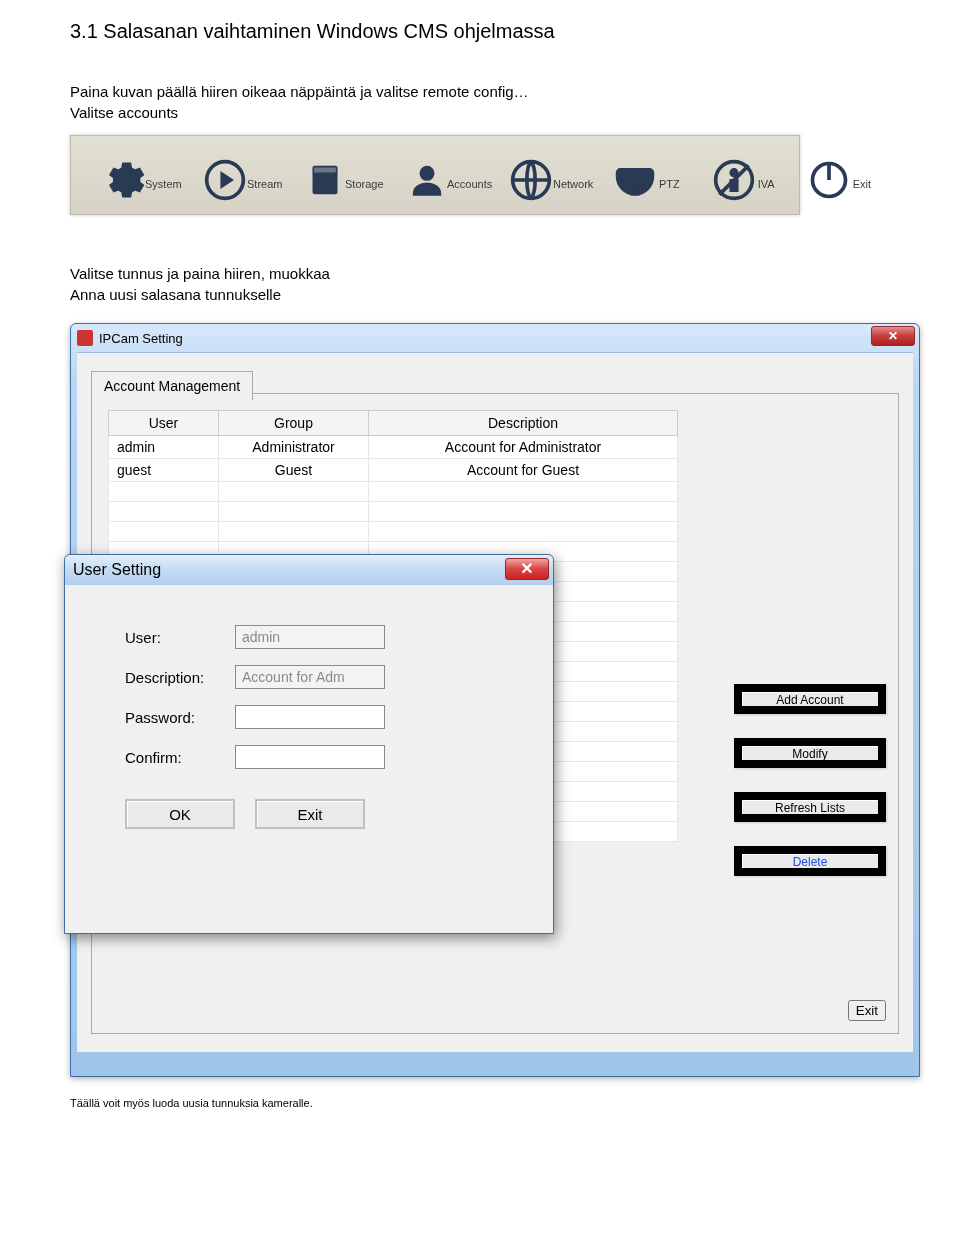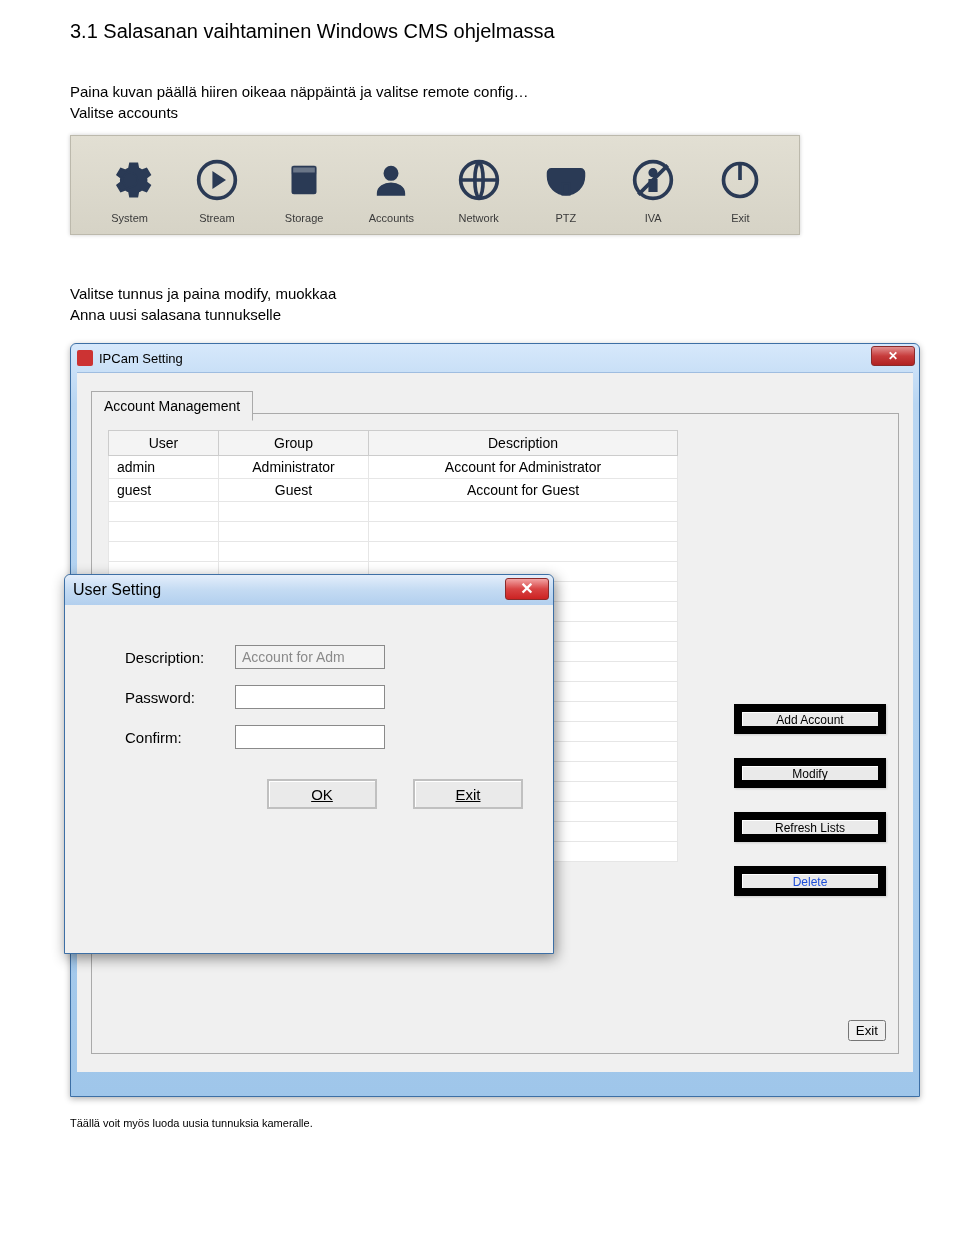--- a/index.html
+++ b/index.html
@@ -25,21 +25,21 @@
     width: 730px;
     background: linear-gradient(#e2dfd3, #d6d3c6);
     border: 1px solid #bcb9ac;
     box-shadow: 0 0 4px rgba(0,0,0,0.2);
     padding: 20px 30px 10px 30px;
     display: flex;
     gap: 30px;
   }
   .tb-item {
     display: flex;
-    flex-direction: column;
+    flex-direction: row;
     align-items: center;
     width: 72px;
     cursor: pointer;
   }
   .tb-item .ic {
     width: 48px;
     height: 48px;
     color: #2a3a55;
     display: flex;
     align-items: center;
@@ -213,23 +213,22 @@
   .fselect {
     width: 150px; height:24px;
     border:1px solid #8a8a8a;
     background:#f3f3f3;
     color:#8a8a8a;
     padding: 2px 4px;
     font-size: 14px;
   }
   .dlg-btns {
     margin-top: 30px;
-    display:flex; gap: 36px;
-    justify-content: flex-end;
-    text-decoration: underline;
+    display:flex; gap: 20px;
+    justify-content: flex-start;
   }
   .dlg-btns .dbtn {
     width: 110px; height: 30px;
     background: #eaeaea;
     border: 2px solid #c0c0c0;
     box-shadow: 1px 1px 0 #fff inset;
     font-size: 15px;
     cursor:pointer;
   }
 
@@ -312,21 +311,21 @@
     <span class="ic">
       <svg viewBox="0 0 24 24" width="44" height="44">
           <circle cx="12" cy="12" r="9" fill="none" stroke-width="2"></circle>
           <line x1="12" y1="3" x2="12" y2="12" stroke-width="2"></line>
         </svg>
     </span>
     <span class="lbl">Exit</span>
   </div>
 </div>
 
-<p class="para" style="margin-top:50px">Valitse tunnus ja paina modify, muokkaa</p>
+<p class="para" style="margin-top:50px">Valitse tunnus ja paina hiiren, muokkaa</p>
 <p class="para">Anna uusi salasana tunnukselle</p>
 
 <div class="win">
   <div class="win-titlebar">
     <span class="java-ic"></span>
     <span>IPCam Setting</span>
     <div class="win-closebtn">✕</div>
   </div>
   <div class="win-body">
     <span class="tabbtn">Account Management</span>
@@ -455,20 +454,24 @@
       <div class="exit-bottom">
         <button class="sbtn">Exit</button>
       </div>
 
       <div class="dlg">
         <div class="dlg-titlebar">
           <span>User Setting</span>
           <div class="dlg-close">✕</div>
         </div>
         <div class="dlg-body">
+          <div class="frow">
+            <span class="flabel">User:</span>
+            <input class="finput" disabled="" value="admin" style="">
+          </div>
           <div class="frow">
             <span class="flabel">Description:</span>
             <input class="finput" disabled="" value="Account for Adm" style="">
           </div>
           <div class="frow">
             <span class="flabel">Password:</span>
             <input class="finput" type="password" style="">
           </div>
           <div class="frow">
             <span class="flabel">Confirm:</span>

